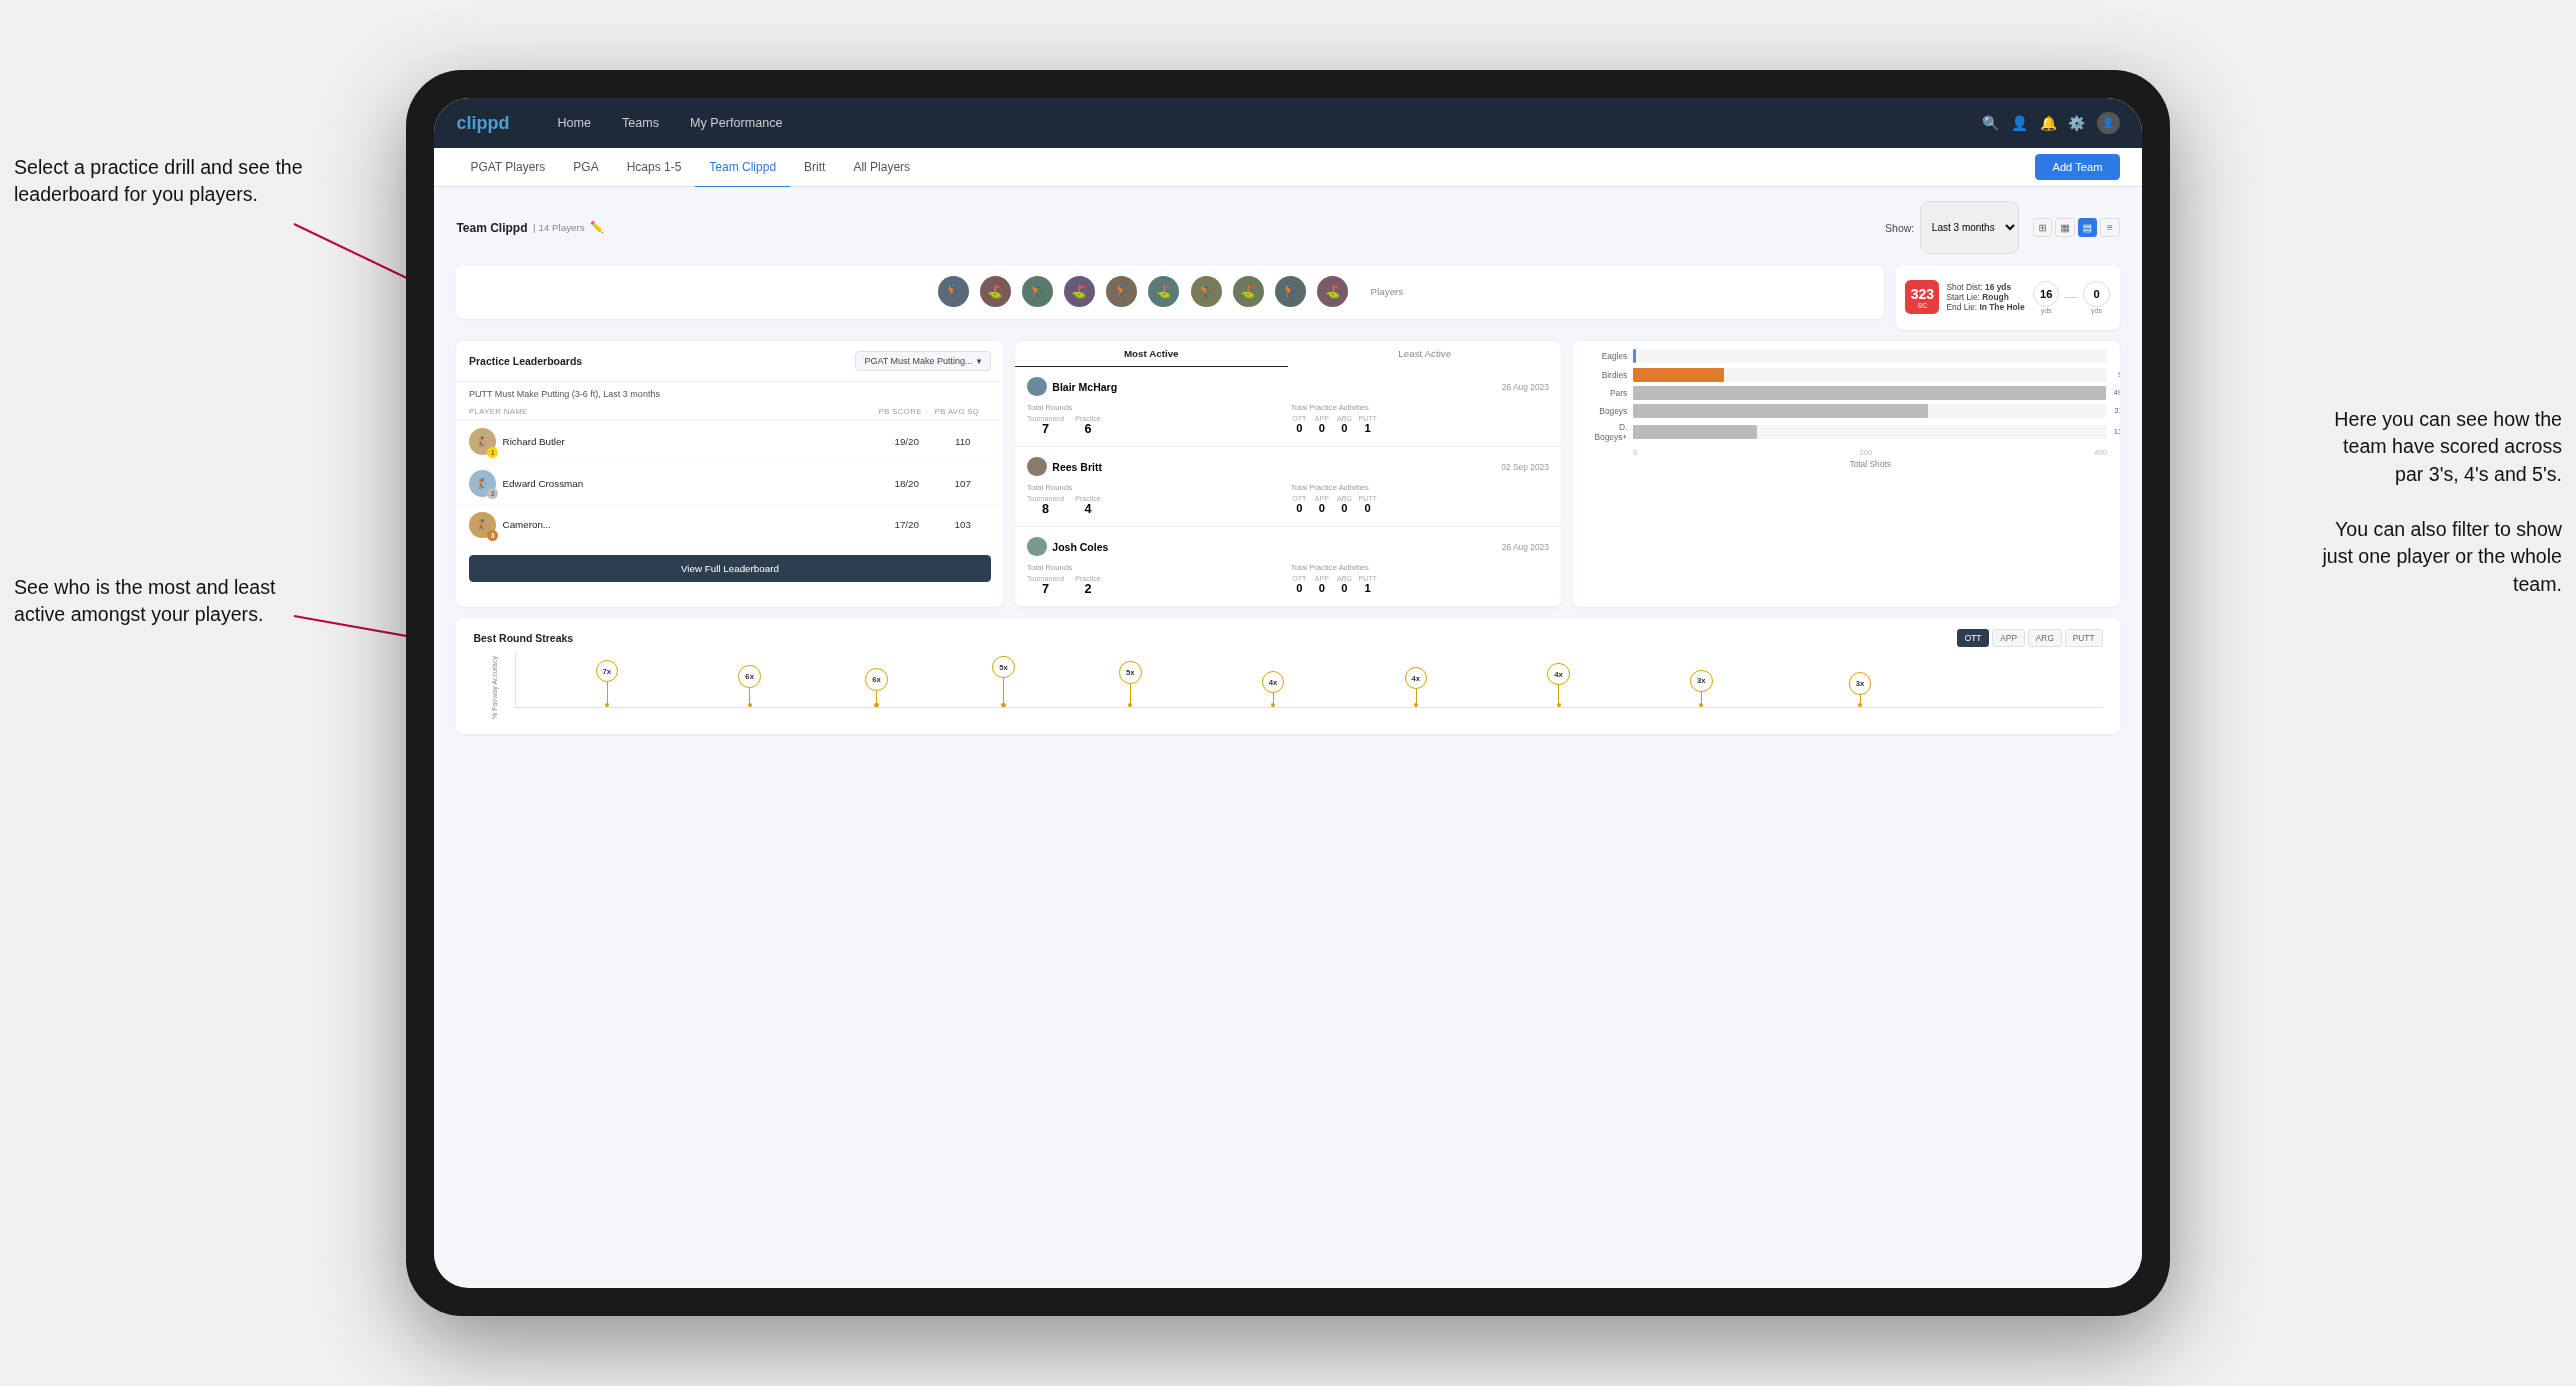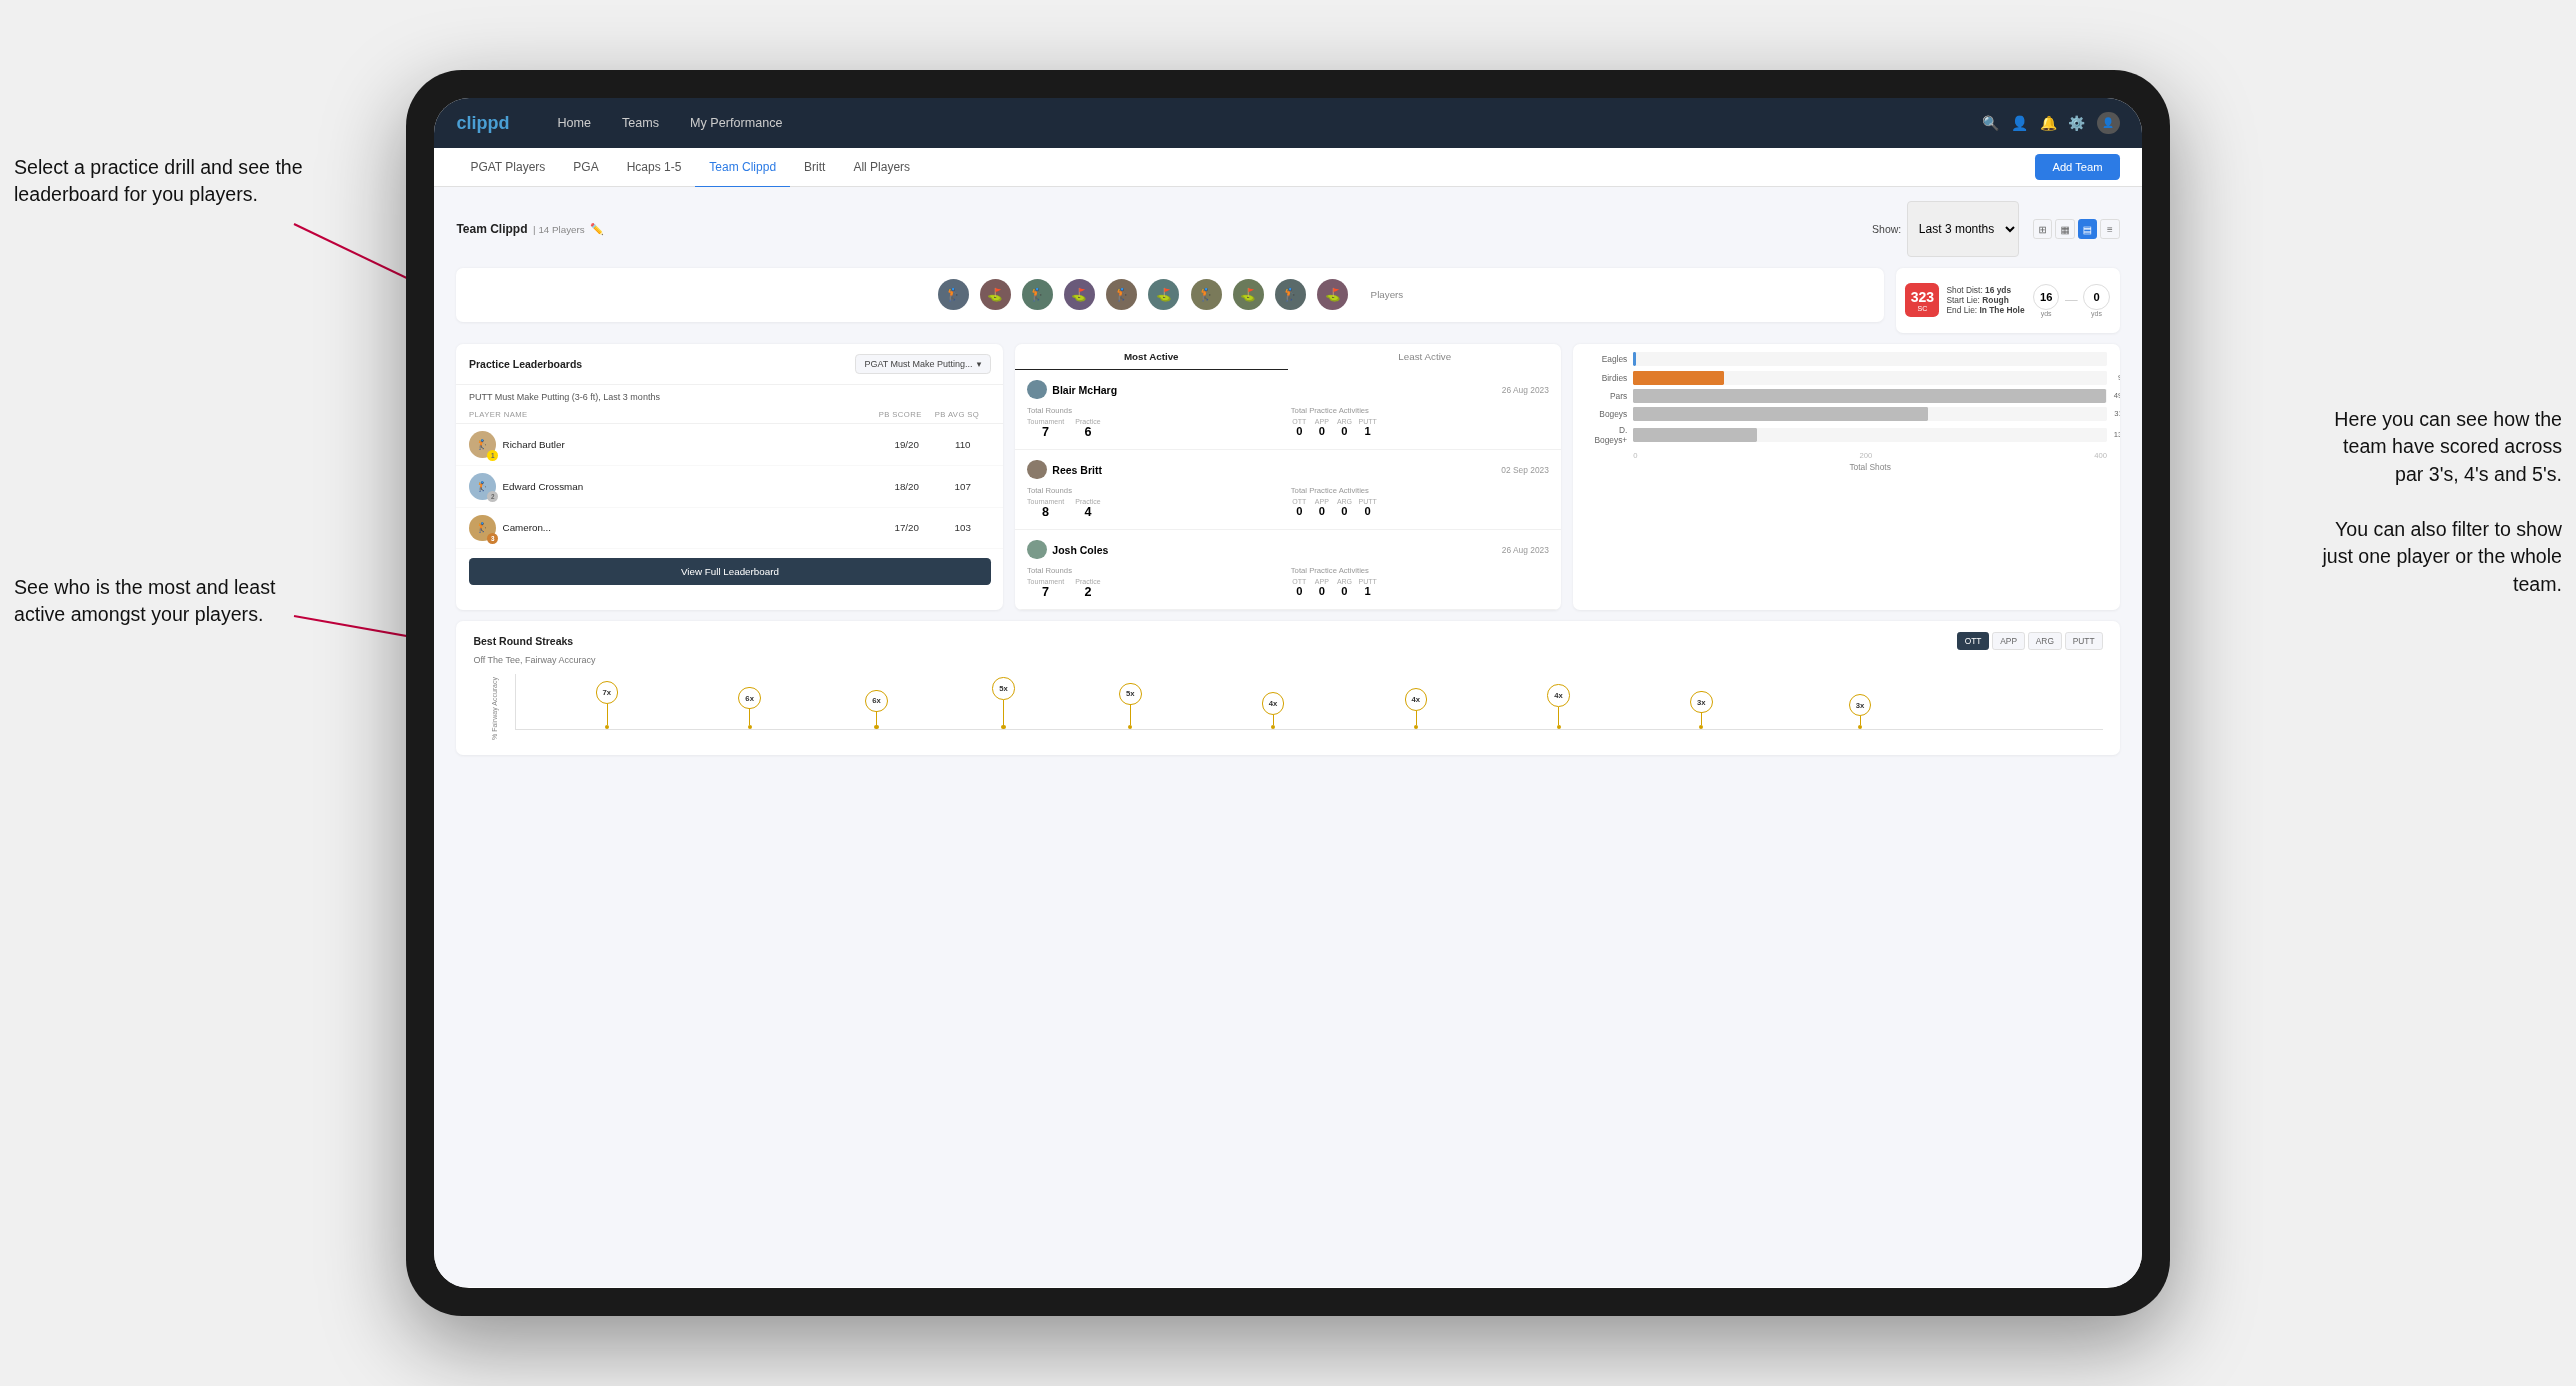--- a/index.html
+++ b/index.html
@@ -626,21 +626,21 @@
     <div class="main-content">
 
       <div class="team-header">
         <div style="display:flex;align-items:center;gap:5.6px;">
           <span class="team-title">Team Clippd</span>
           <span style="font-size:9.8px;color:#888;">| <span>14 Players</span></span>
           <span style="font-size:11.2px;color:#aaa;cursor:pointer;">✏️</span>
         </div>
         <div class="show-dropdown">
           <span>Show:</span>
-          <select style="border:0.7px solid #ddd;border-radius:4px;padding:19px 7px;font-size:12px;cursor:pointer;">
+          <select style="border:0.7px solid #ddd;border-radius:9px;padding:19px 7px;font-size:10px;cursor:pointer;">
             <option>Last 3 months</option>
           </select>
           <div class="view-icons">
             <div class="view-icon">⊞</div>
             <div class="view-icon">▦</div>
             <div class="view-icon active">▤</div>
             <div class="view-icon">≡</div>
           </div>
         </div>
       </div>
@@ -945,21 +945,20 @@
       <div class="streaks-section">
         <div class="streaks-header">
           <span class="streaks-title">Best Round Streaks</span>
           <div class="streaks-btns">
             <button class="streak-btn active">OTT</button>
             <button class="streak-btn">APP</button>
             <button class="streak-btn">ARG</button>
             <button class="streak-btn">PUTT</button>
           </div>
         </div>
-        <div class="streaks-subtitle">Off The Tee, Fairway Accuracy</div>
         <div style="position:relative;height:70px;">
 
           <div style="position:absolute;left:0;top:0;bottom:0;width:42px;display:flex;align-items:center;justify-content:center;">
             <span style="font-size:7px;color:#888;transform:rotate(-90deg);white-space:nowrap;">% Fairway Accuracy</span>
           </div>
 
           <div style="position:absolute;left:42px;right:0;top:0;bottom:14px;border-left:0.7px solid #e0e0e0;border-bottom:0.7px solid #e0e0e0;">
 
             <div style="position:absolute;left:5%;bottom:0;display:flex;flex-direction:column;align-items:center;">
               <div style="width:22.4px;height:22.4px;border-radius:50%;border:1.4px solid #d4a200;background:#fff;display:flex;align-items:center;justify-content:center;font-size:7.7px;font-weight:600;color:#333;">7x</div>

